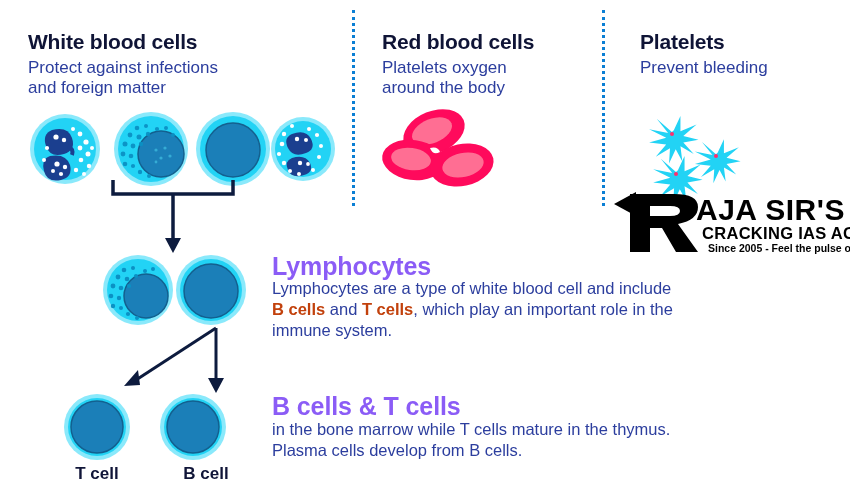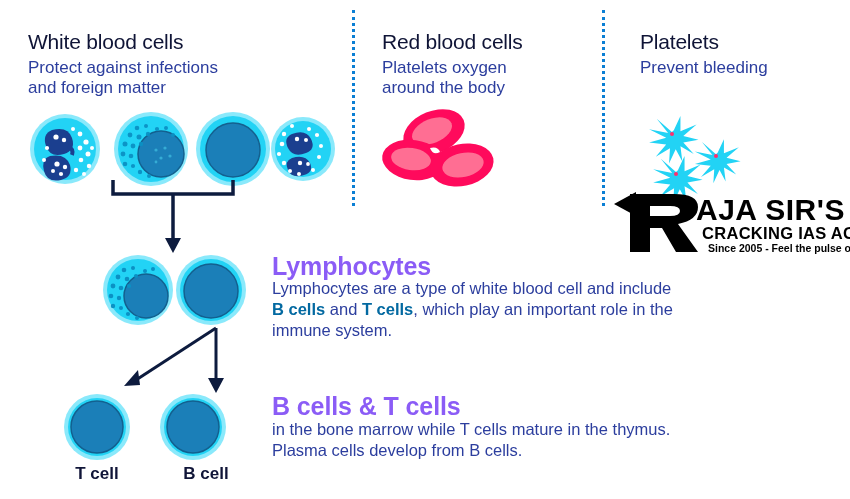--- a/index.html
+++ b/index.html
@@ -3,30 +3,30 @@
 <meta charset="utf-8">
 <style>
   html,body{margin:0;padding:0;background:#ffffff;}
   body{
     width:850px;height:499px;position:relative;overflow:hidden;
     font-family:"Liberation Sans","DejaVu Sans",sans-serif;
     -webkit-font-smoothing:antialiased;
   }
   .abs{position:absolute;}
   .heading{
-    color:#0f1436;font-weight:normal;letter-spacing:-0.2px;
+    color:#0f1436;font-weight:bold;letter-spacing:-0.2px;
     font-size:21px;line-height:24px;white-space:nowrap;
   }
   .subtext{
     color:#2c3e9e;font-size:17px;line-height:20px;font-weight:400;
   }
   .body-text{
     color:#2c3e9e;font-size:16.5px;line-height:21px;font-weight:400;
   }
-  .body-text b{color:#0369a1;font-weight:bold;}
+  .body-text b{color:#c2410c;font-weight:bold;}
   .sec-heading{
     color:#8b5cf6;font-weight:bold;font-size:25px;line-height:22px;
     letter-spacing:-0.1px;white-space:nowrap;
   }
   .cell-label{
     color:#101538;font-weight:bold;font-size:17px;white-space:nowrap;
     text-align:center;
   }
   .divider{
     border-left:3px dotted #0b7fd4;height:196px;

